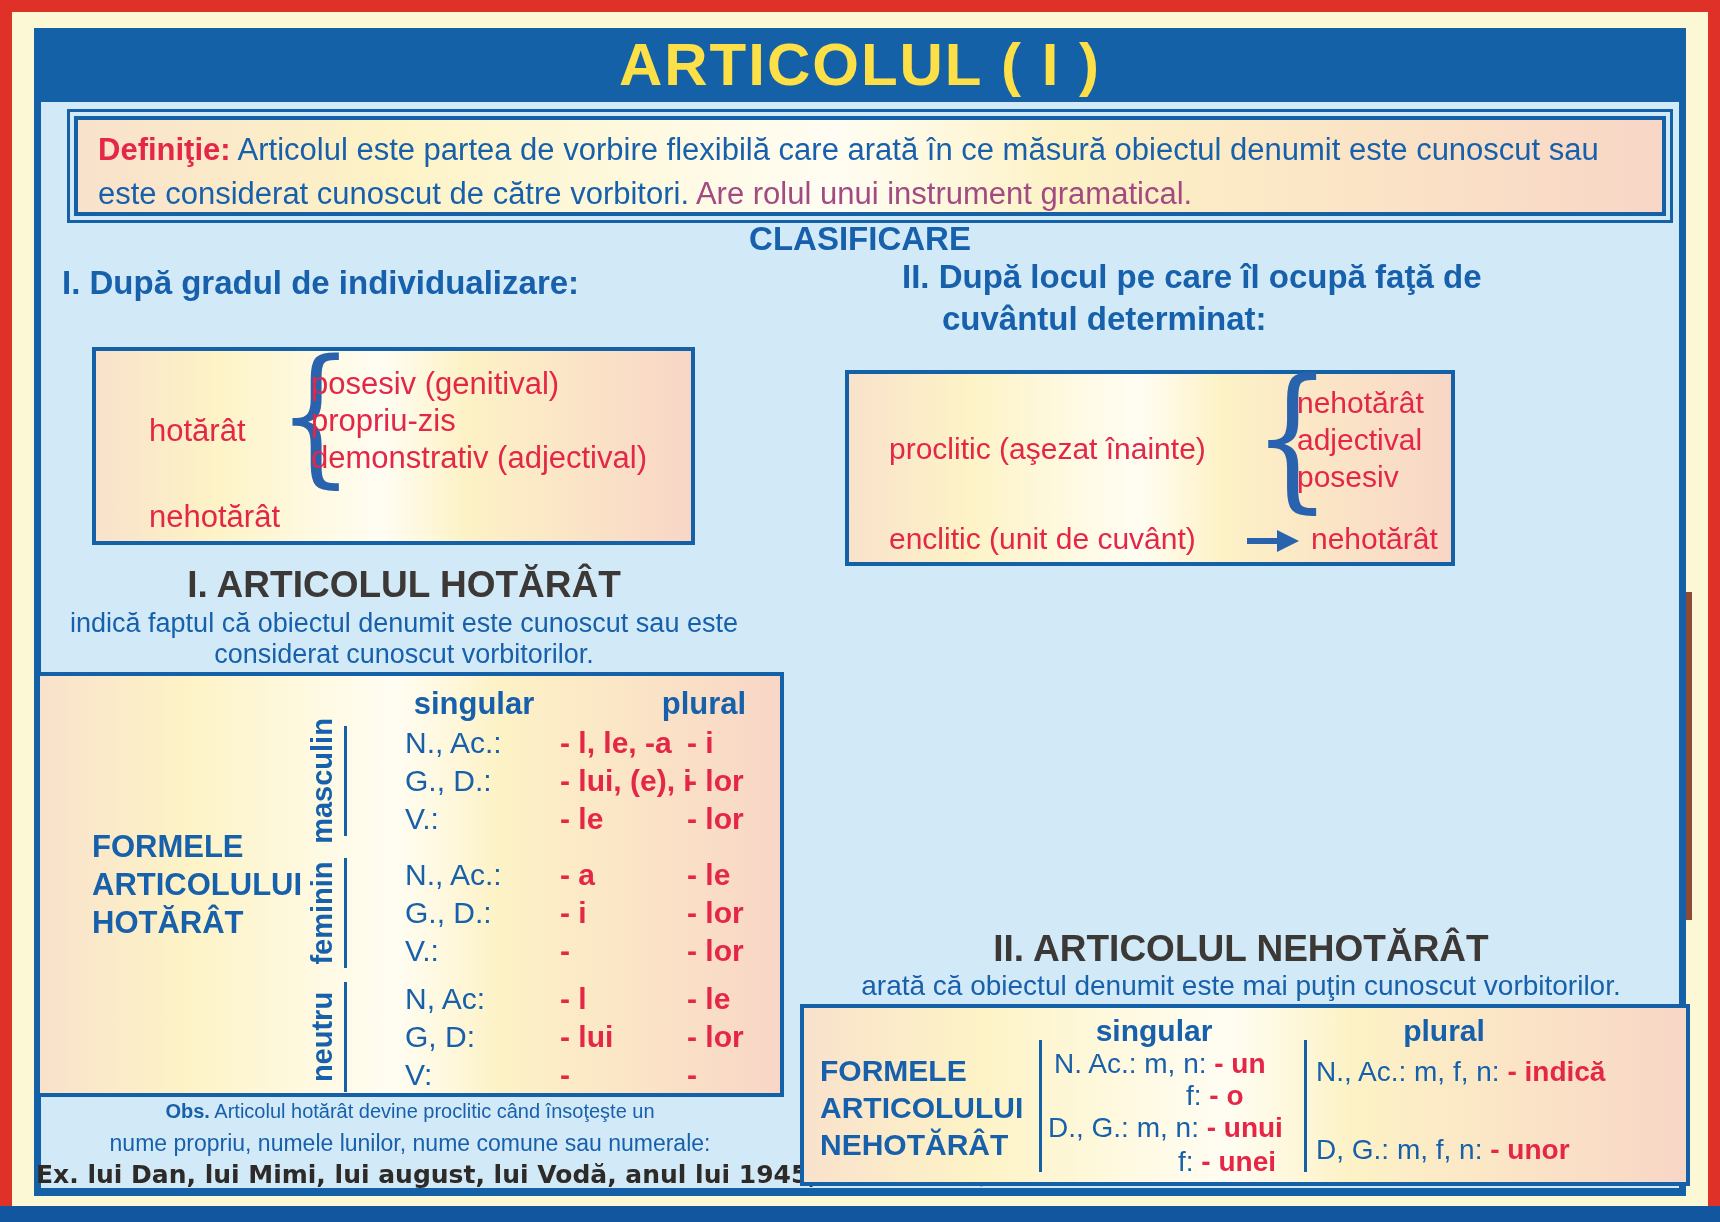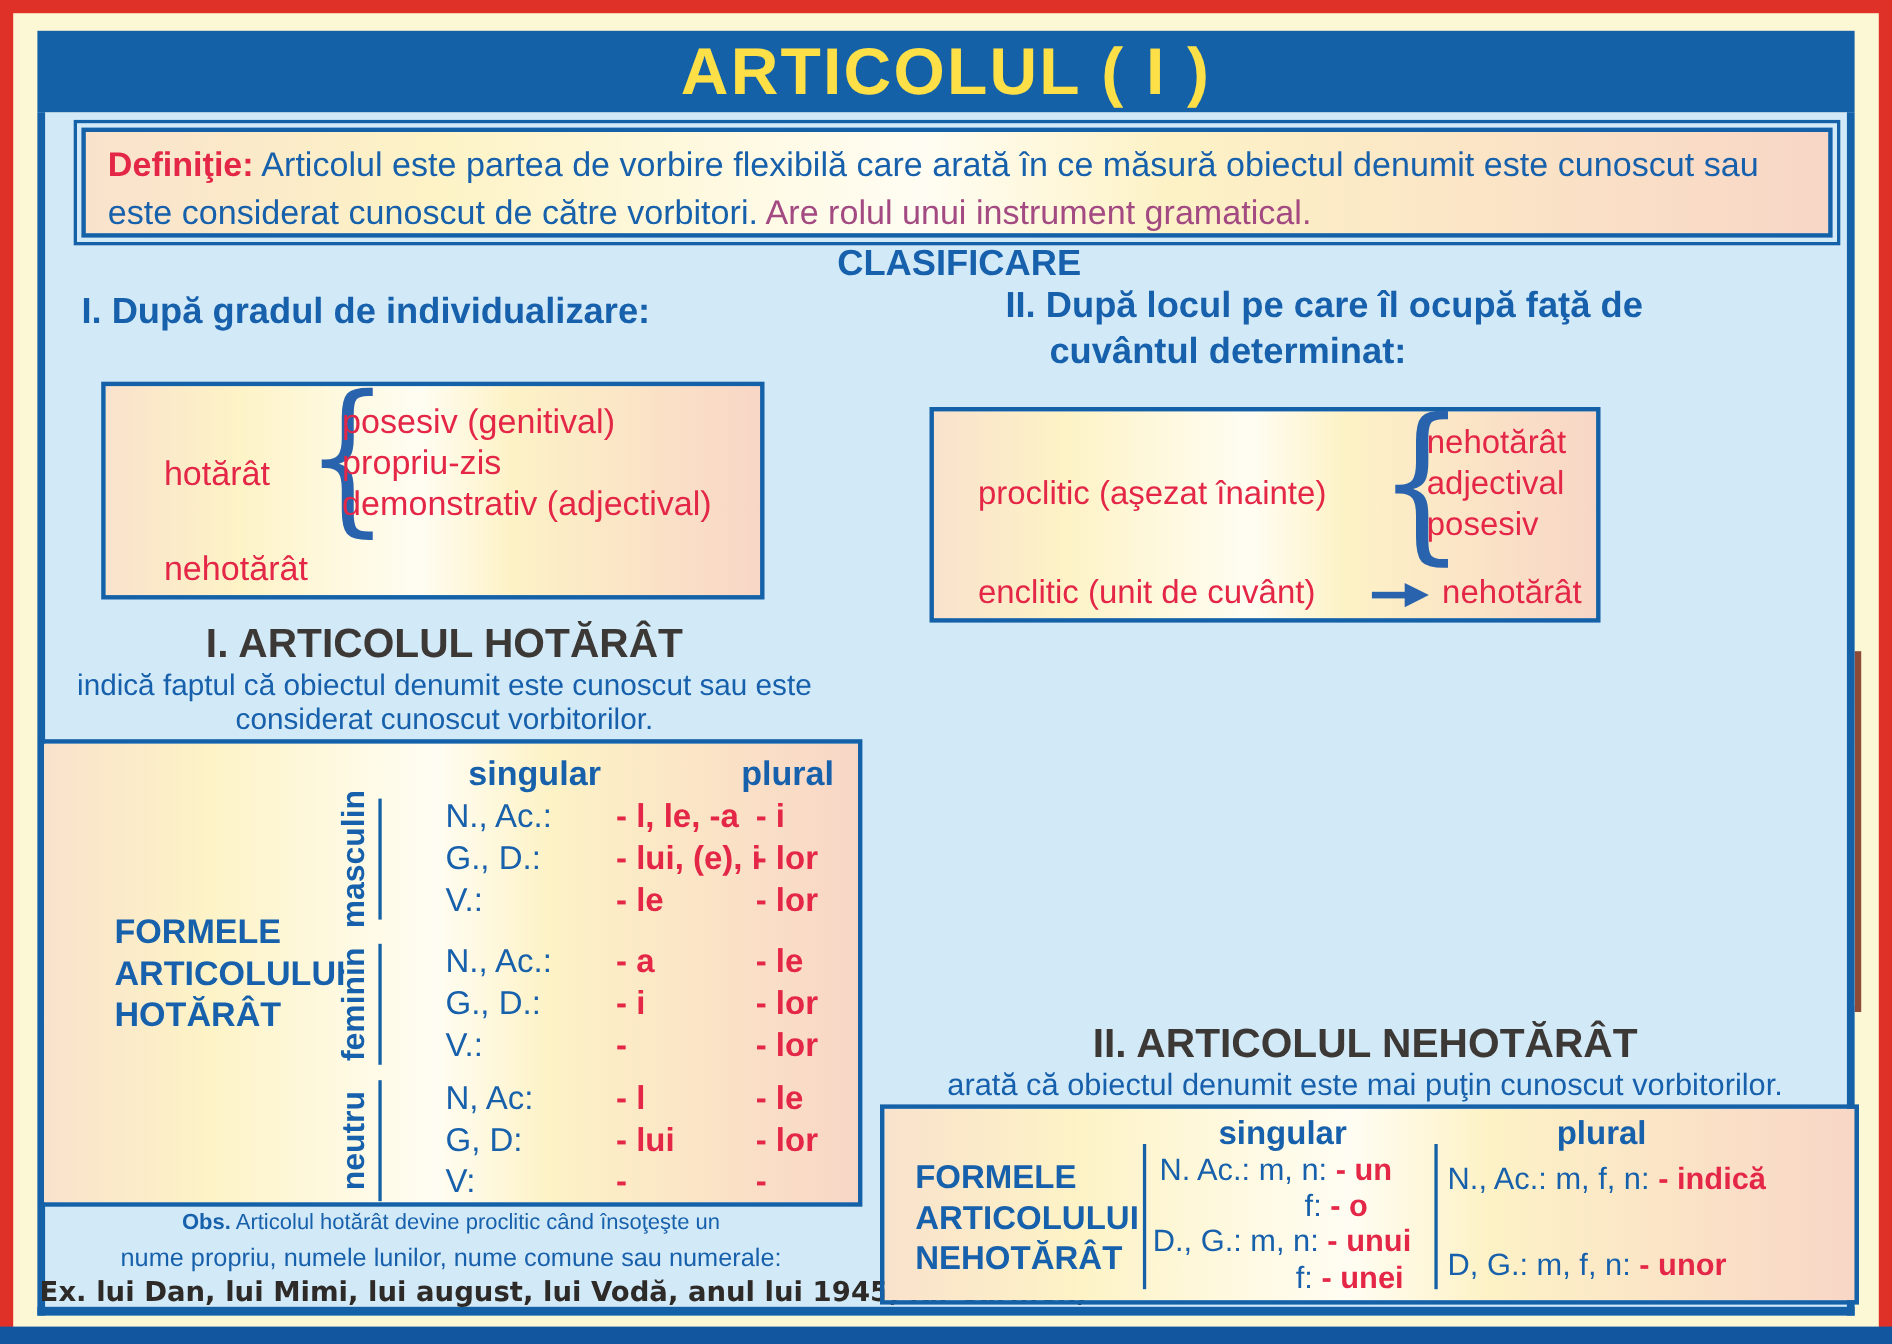--- a/index.html
+++ b/index.html
@@ -29,21 +29,21 @@
     border-bottom:8px solid var(--band-blue,#1561a8);box-sizing:border-box;z-index:1;}
 
   .gbox{
     background:linear-gradient(90deg,#f9e2cc 0%,#fdf3c6 20%,#fffdf3 48%,#fdf2c6 62%,#f8d6c6 100%);
     border:4px solid var(--band-blue,#1561a8);box-sizing:border-box;z-index:3;
   }
   #defbox{left:74px;top:116px;width:1592px;height:100px;
     box-shadow:0 0 0 4px #d2e9f8,0 0 0 7px var(--band-blue,#1561a8);
     font-size:31px;line-height:1.42;padding:8px 20px;box-sizing:border-box;}
 
-  .h-blue{color:var(--text-blue,#1760ab);font-weight:bold;padding-left:12px;}
+  .h-blue{color:var(--text-blue,#1760ab);font-weight:bold;}
 
   .brace{font-family:"DejaVu Serif",serif;color:#2a63ad;display:block;transform:scaleX(.8);}
 
   
   #clsL{left:92px;top:347px;width:603px;height:198px;font-size:31px;}
   
   #clsR{left:845px;top:370px;width:610px;height:196px;font-size:30px;}
 
   
   #tblH{left:36px;top:672px;width:748px;height:425px;font-size:30px;}

